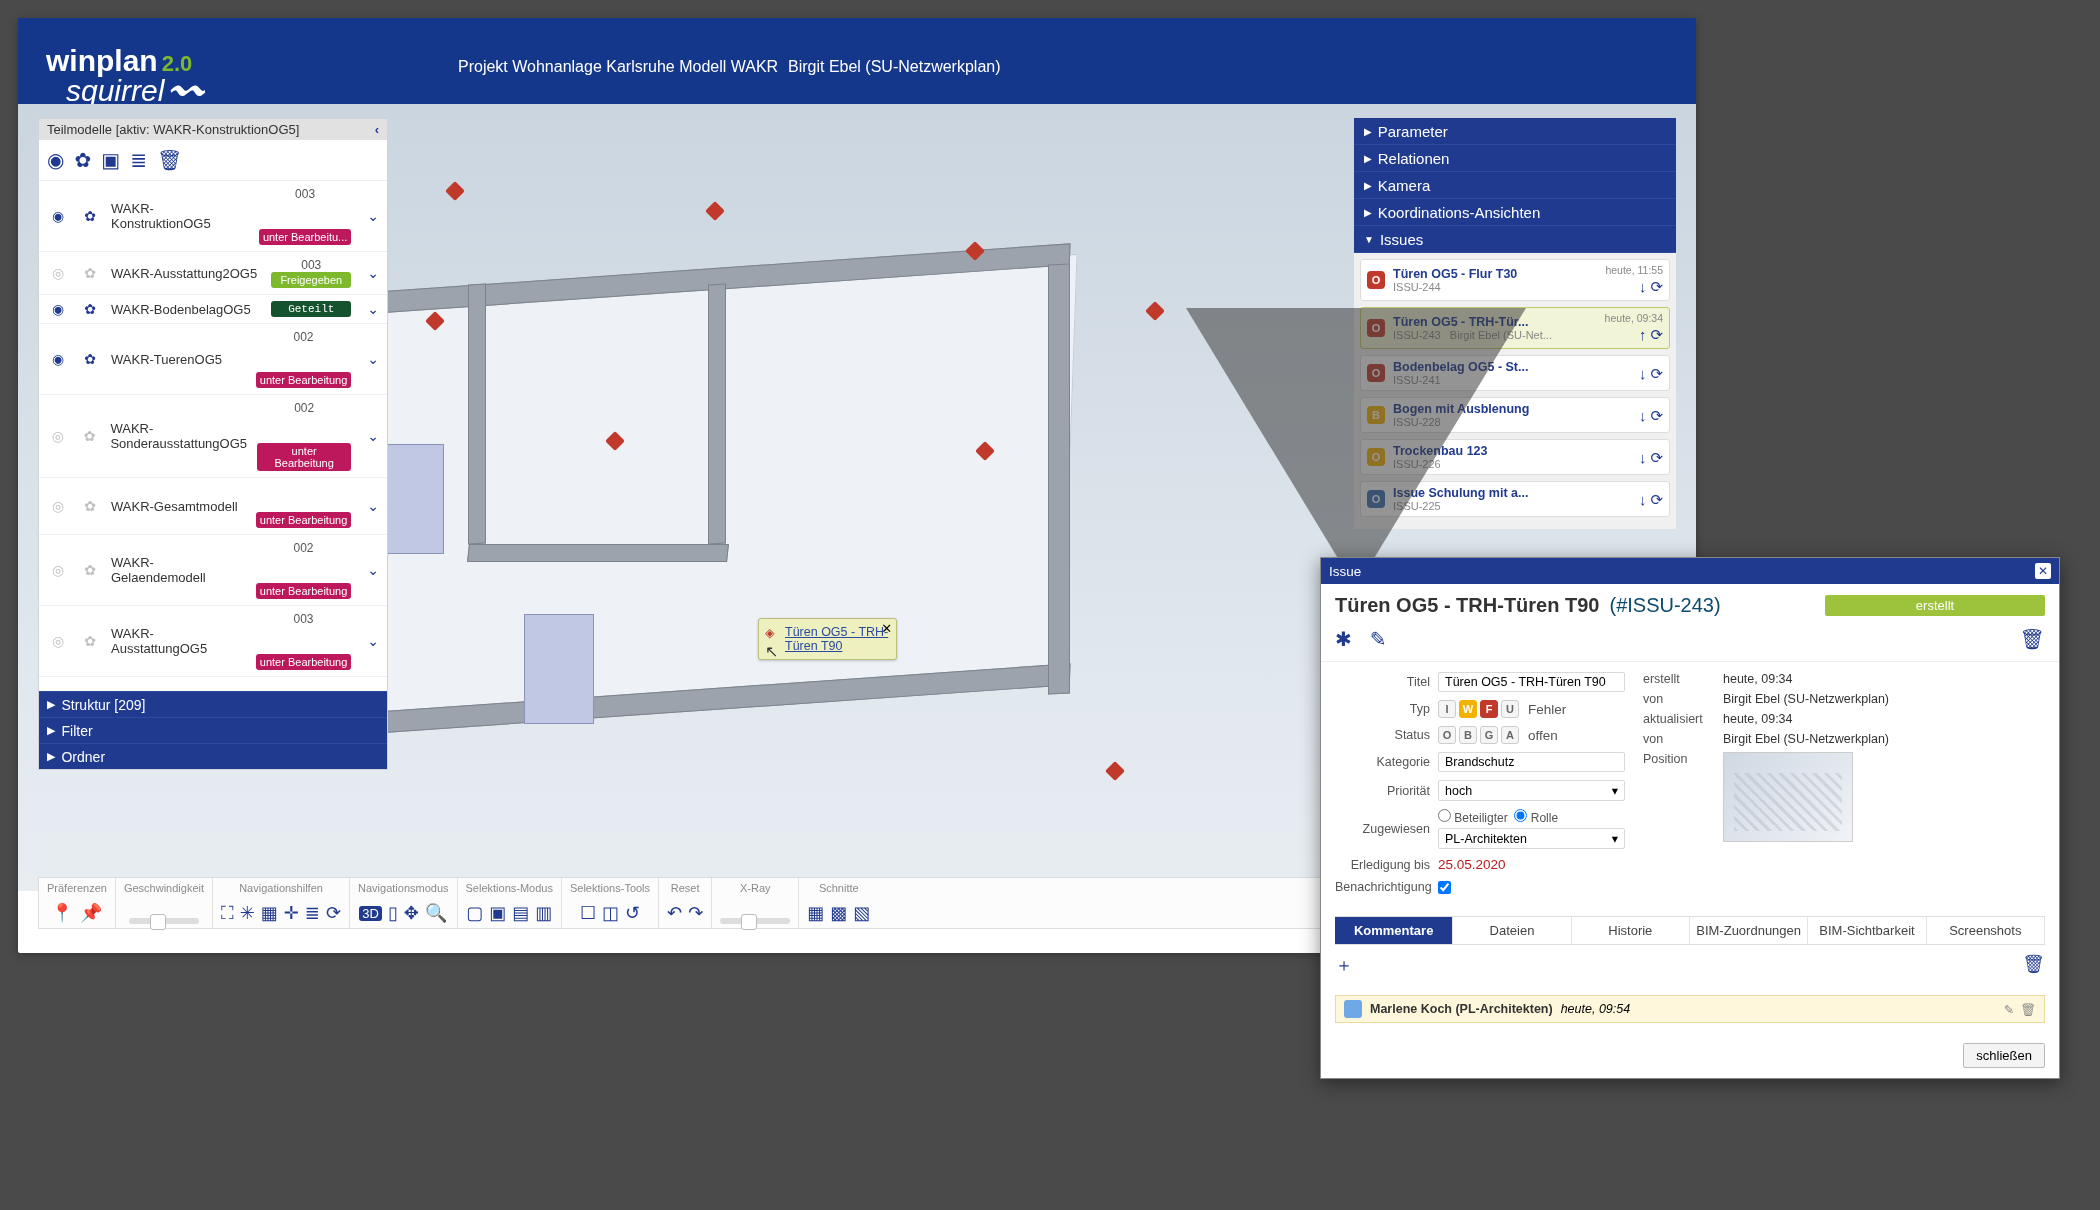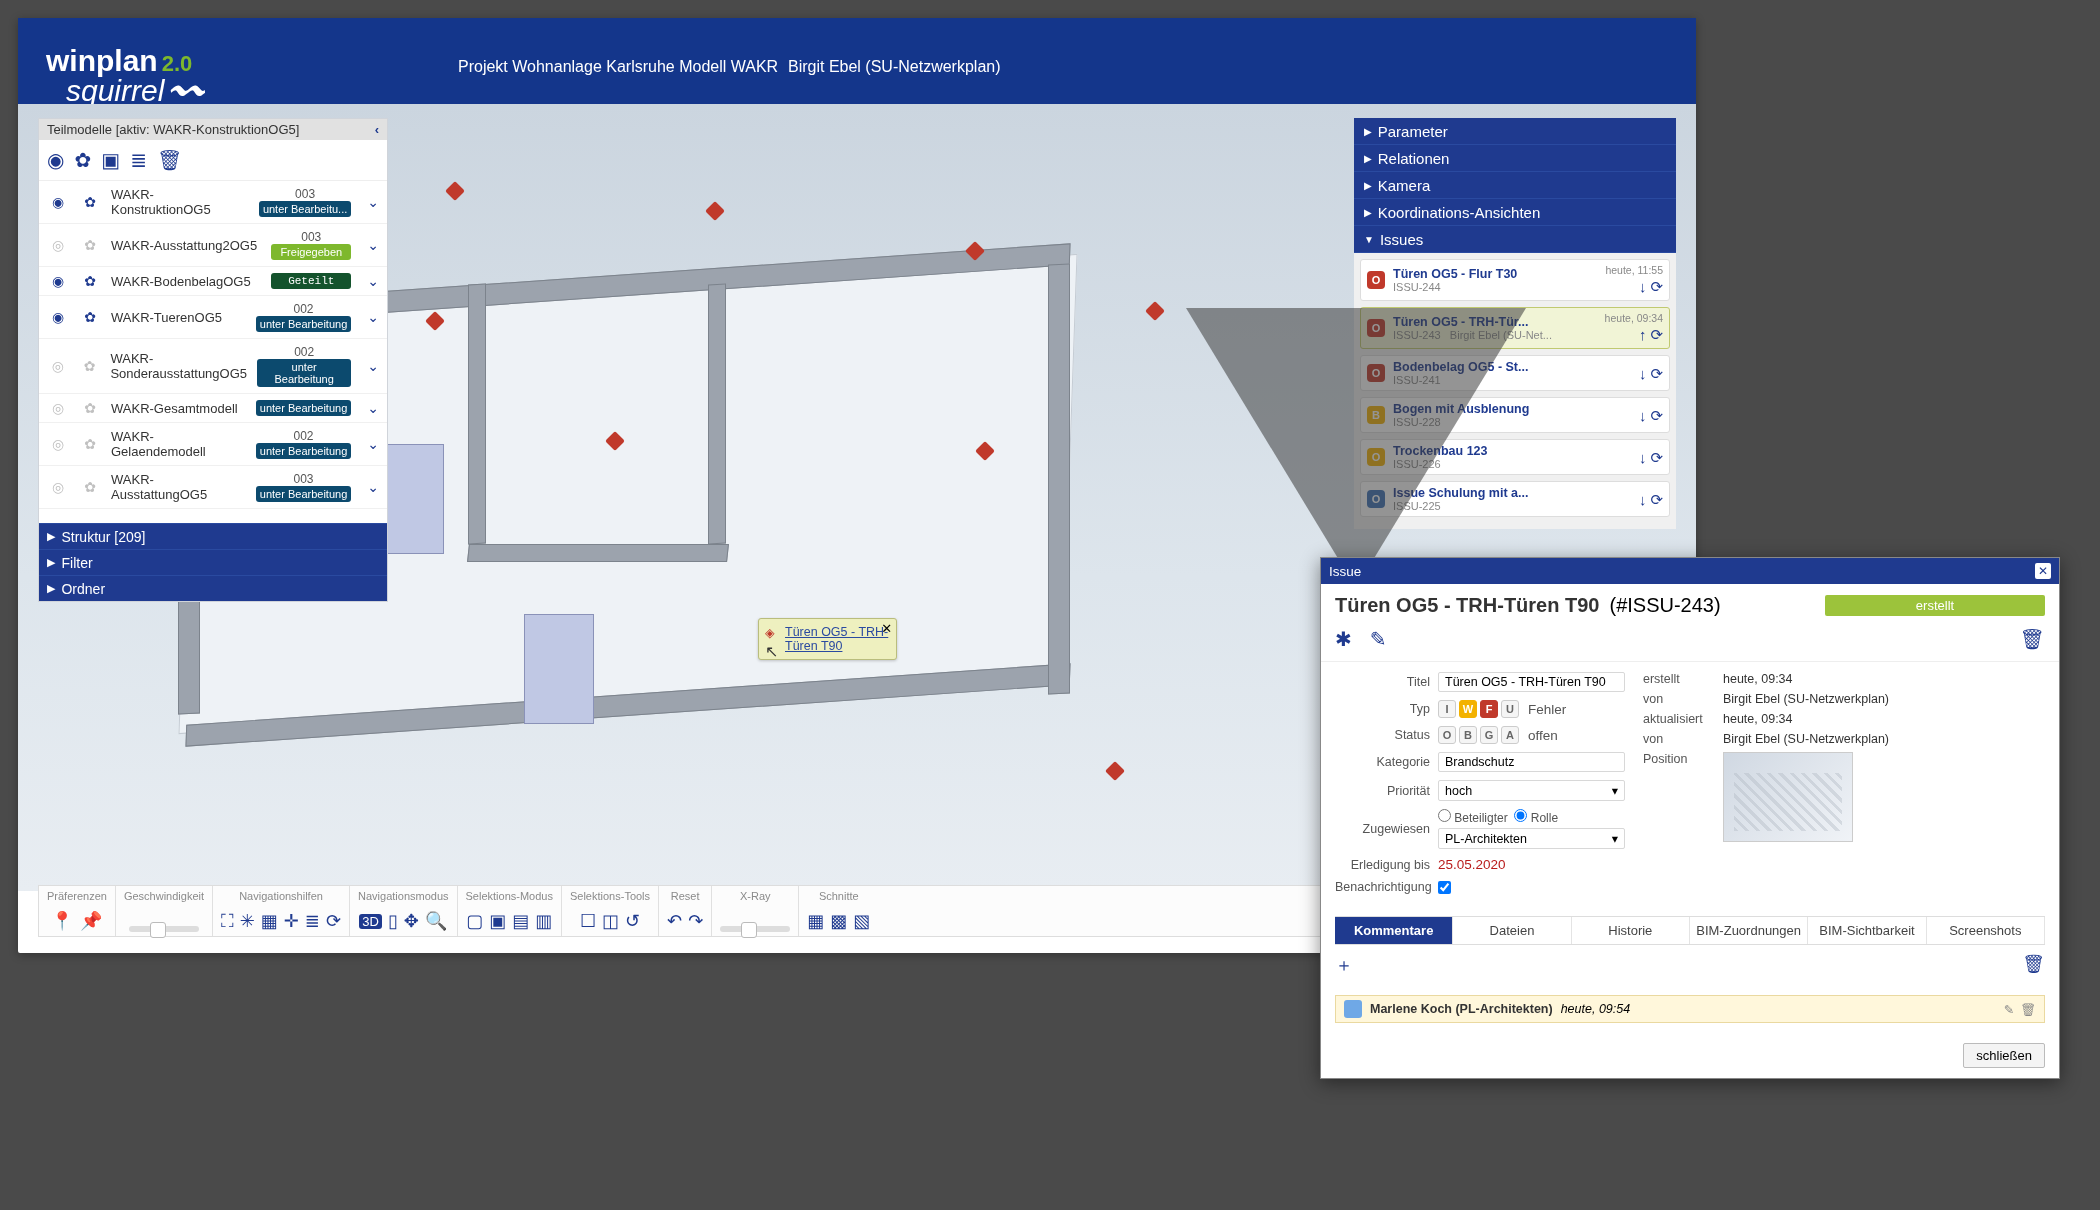--- a/index.html
+++ b/index.html
@@ -29,21 +29,21 @@
 .panel-sub { background: #e1e1e1; color: #333; padding: 3px 8px; font-size: 13px; display: flex; align-items: center; }
 .panel-sub .chev { margin-left: auto; color: #1f3a8f; font-weight: bold; }
 .toolbar-row { display: flex; gap: 10px; padding: 8px 8px; color: #1f3a8f; font-size: 20px; border-bottom: 1px solid #eee; }
 .model-row { display: flex; align-items: center; padding: 6px 8px; gap: 10px; border-bottom: 1px solid #f0f0f0; }
 .model-row .eye-col { width: 22px; color: #1f3a8f; text-align: center; }
 .model-row .inactive { color: #c0c0c0 !important; }
 .model-row .name { flex: 1; font-size: 13px; color: #333; }
 .model-row .vers { width: 40px; text-align: center; font-size: 12px; color: #555; }
 .model-row .status { display: inline-block; min-width: 80px; text-align: center; color: #fff; border-radius: 3px; font-size: 11px; padding: 2px 4px; }
 .model-row .caret { color: #1f3a8f; margin-left: 6px; }
-.st-blue { background: #0c4a6e; }
+.st-blue { background: #be185d; margin-top: 28px; }
 .st-green { background: #7eb82d; }
 .st-yellow { background: #14532d; font-family: Liberation Mono, monospace; }
 .section-row { background: #1f3a8f; color: #fff; height: 26px; display: flex; align-items: center; padding: 0 8px; font-size: 14px; border-top: 1px solid #2a4aa0; }
 .section-row .tri { margin-right: 6px; font-size: 11px; }
 
 
 .right-panel { position: absolute; right: 20px; top: 100px; width: 322px; font-size: 14px; }
 .acc-hdr { background: #1f3a8f; color: #fff; height: 27px; display: flex; align-items: center; padding: 0 10px; font-size: 15px; border-bottom: 1px solid #2a4aa0; }
 .acc-hdr .tri { margin-right: 6px; font-size: 10px; }
 .issues-body { background: #f0f0f0; padding: 6px; max-height: 280px; }
@@ -53,21 +53,21 @@
 .b-red { background: #c0392b; }
 .b-yellow { background: #f3b200; }
 .b-blue { background: #3a6fb5; }
 .issue-mid { flex: 1; overflow: hidden; }
 .issue-title { color: #1f3a8f; font-weight: 600; white-space: nowrap; overflow: hidden; text-overflow: ellipsis; }
 .issue-sub { color: #888; font-size: 11px; }
 .issue-right { display: flex; flex-direction: column; align-items: flex-end; font-size: 10.5px; color: #888; }
 .issue-btns { display: flex; gap: 4px; color: #1f3a8f; font-size: 15px; margin-top: 2px; }
 
 
-.bottom-toolbar { position: absolute; left: 20px; right: 20px; bottom: 16px; height: 52px; background: #fcfcfc; border: 1px solid #ddd; display: flex; align-items: stretch; font-size: 12px; }
+.bottom-toolbar { position: absolute; left: 20px; right: 20px; bottom: 24px; height: 52px; background: #fcfcfc; border: 1px solid #ddd; display: flex; align-items: stretch; font-size: 12px; }
 .tb-group { border-right: 1px solid #e0e0e0; padding: 4px 8px; display: flex; flex-direction: column; align-items: center; justify-content: space-between; }
 .tb-label { color: #8a8a8a; font-size: 11px; }
 .tb-icons { display: flex; gap: 6px; color: #1f3a8f; font-size: 18px; align-items: center; }
 .tb-icons span { cursor: pointer; }
 .tb-slider { width: 70px; height: 6px; background: #ddd; border-radius: 3px; position: relative; }
 .tb-slider:after { content:''; position: absolute; left: 30%; top: -4px; width: 14px; height: 14px; background: #fff; border: 1px solid #bbb; border-radius: 3px; }
 
 
 .big-arrow { position: absolute; right: 170px; top: 290px; width: 0; height: 0; border-left: 170px solid transparent; border-right: 170px solid transparent; border-top: 280px solid rgba(60,60,60,.55); pointer-events: none; }
 
@@ -77,21 +77,21 @@
 .tooltip .close { position: absolute; right: 4px; top: 2px; cursor: pointer; font-size: 13px; }
 .tooltip .link { color: #2a4aa0; text-decoration: underline; }
 .tooltip .cursor { position: absolute; left: 6px; bottom: -2px; font-size: 16px; color: #333; }
 
 
 .issue-window { position: absolute; right: 40px; top: 557px; width: 740px; background: #fff; border: 1px solid #888; box-shadow: 0 4px 18px rgba(0,0,0,.45); font-size: 13.5px; }
 .iw-hdr { background: #1f3a8f; color: #fff; height: 26px; display: flex; align-items: center; padding: 0 8px; }
 .iw-hdr .x { margin-left: auto; background: #fff; color: #1f3a8f; width: 16px; height: 16px; display: flex; align-items: center; justify-content: center; border-radius: 2px; font-size: 12px; cursor: pointer; }
 .iw-title-row { display: flex; align-items: center; padding: 10px 14px 6px; gap: 10px; }
 .iw-title-row h2 { font-size: 20px; color: #333; font-weight: bold; }
-.iw-title-row .id { color: #000000; font-size: 20px; }
+.iw-title-row .id { color: #0c4a6e; font-size: 20px; }
 .iw-title-row .state { margin-left: auto; background: #9cc33b; color: #fff; padding: 3px 0; width: 220px; text-align: center; border-radius: 2px; font-size: 13px; }
 .iw-tbar { display: flex; align-items: center; padding: 4px 14px 10px; gap: 18px; color: #1f3a8f; font-size: 20px; border-bottom: 1px solid #eee; }
 .iw-tbar .spacer { flex: 1; }
 
 .iw-body { display: flex; padding: 10px 14px; gap: 18px; }
 .iw-col1 { width: 290px; }
 .iw-col2 { width: 150px; font-size: 12.5px; color: #555; }
 .iw-col3 { flex: 1; font-size: 12.5px; }
 .frow { display: flex; align-items: center; margin-bottom: 8px; gap: 8px; }
 .frow label { width: 95px; text-align: right; color: #555; font-size: 12.5px; }

